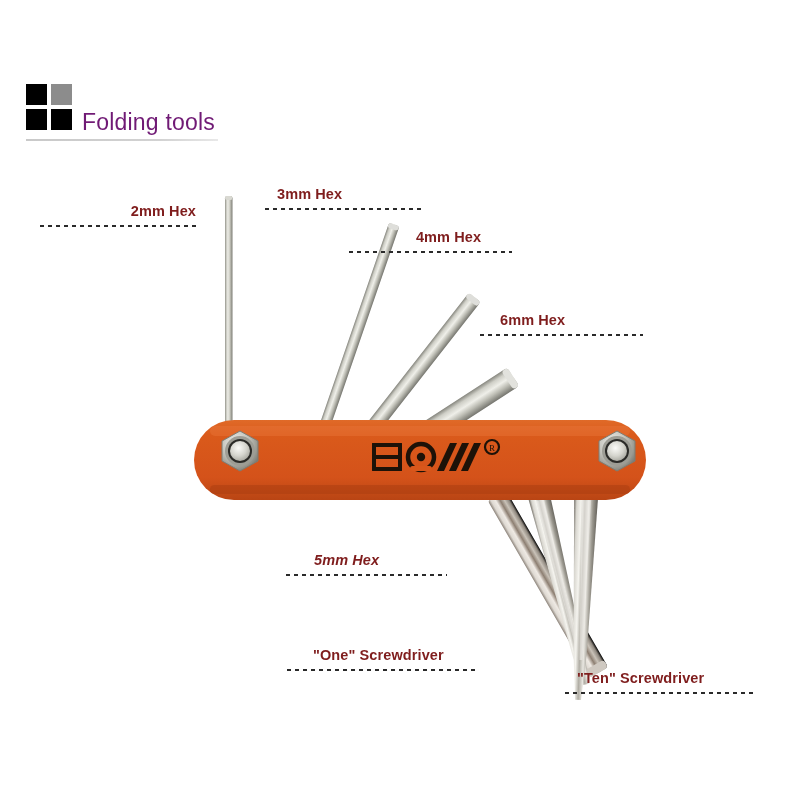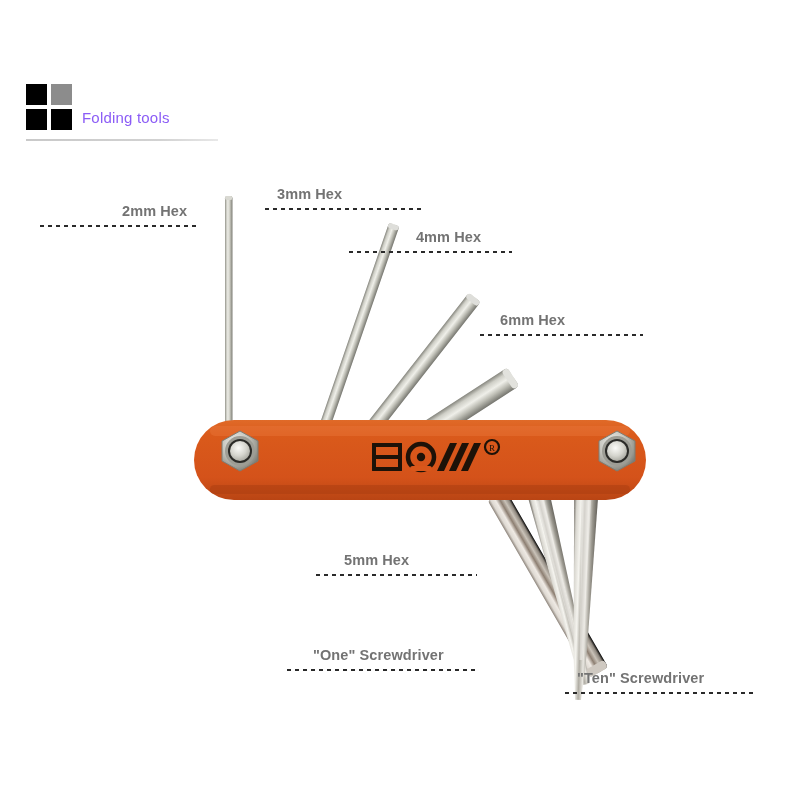--- a/index.html
+++ b/index.html
@@ -34,22 +34,22 @@
     grid-template-columns: 21px 21px;
     grid-template-rows: 21px 21px;
     gap: 4px;
   }
   #logo-mark .sq { width: 21px; height: 21px; }
 
   #header-title {
     position: absolute;
     left: 56px;
     top: 25px;
-    font-size: 15px;
-    color: #8b5cf6;
+    font-size: 23px;
+    color: #701a75;
     letter-spacing: 0.2px;
     white-space: nowrap;
   }
   #header-rule {
     position: absolute;
     left: 0px;
     top: 55px;
     width: 192px;
     height: 2px;
     background: linear-gradient(to right, #c9c9c9 0%, #d2d2d2 70%, #e8e8e8 100%);
@@ -66,50 +66,50 @@
   #product svg { display: block; }
 
   
   .callout {
     position: absolute;
     white-space: nowrap;
   }
   .callout .ctext {
     font-size: 14.5px;
     font-weight: bold;
-    color: #737373;
+    color: #7f1d1d;
     line-height: 1;
     display: block;
     letter-spacing: 0.1px;
   }
   .callout .cline {
     display: block;
     height: 2px;
     margin-top: 6px;
     background-image: radial-gradient(circle, #2a2a2a 40%, rgba(0,0,0,0) 41%);
     background-size: 8px 2px;
     background-repeat: repeat-x;
     background-position: left center;
   }
-  .callout.align-right .ctext { }
+  .callout.align-right .ctext { text-align: right; }
 
   
   #callout-2mm   { left: 122px; top: 204px; }
   #callout-2mm   .cline { width: 158px; margin-left: -84px; }
 
   #callout-3mm   { left: 277px; top: 187px; }
   #callout-3mm   .cline { width: 160px; margin-left: -14px; }
 
   #callout-4mm   { left: 385px; top: 230px; text-align: center; }
   #callout-4mm   .cline { width: 165px; margin-left: -38px; }
 
   #callout-6mm   { left: 500px; top: 313px; }
   #callout-6mm   .cline { width: 165px; margin-left: -22px; }
 
-  #callout-5mm   { left: 344px; top: 553px; }
+  #callout-5mm   { left: 314px; top: 553px; font-style: italic; }
   #callout-5mm   .cline { width: 163px; margin-left: -30px; }
 
   #callout-one   { left: 313px; top: 648px; }
   #callout-one   .cline { width: 190px; margin-left: -28px; }
 
   #callout-ten   { left: 577px; top: 671px; }
   #callout-ten   .cline { width: 192px; margin-left: -14px; }
 </style>
 </head>
 <body>

